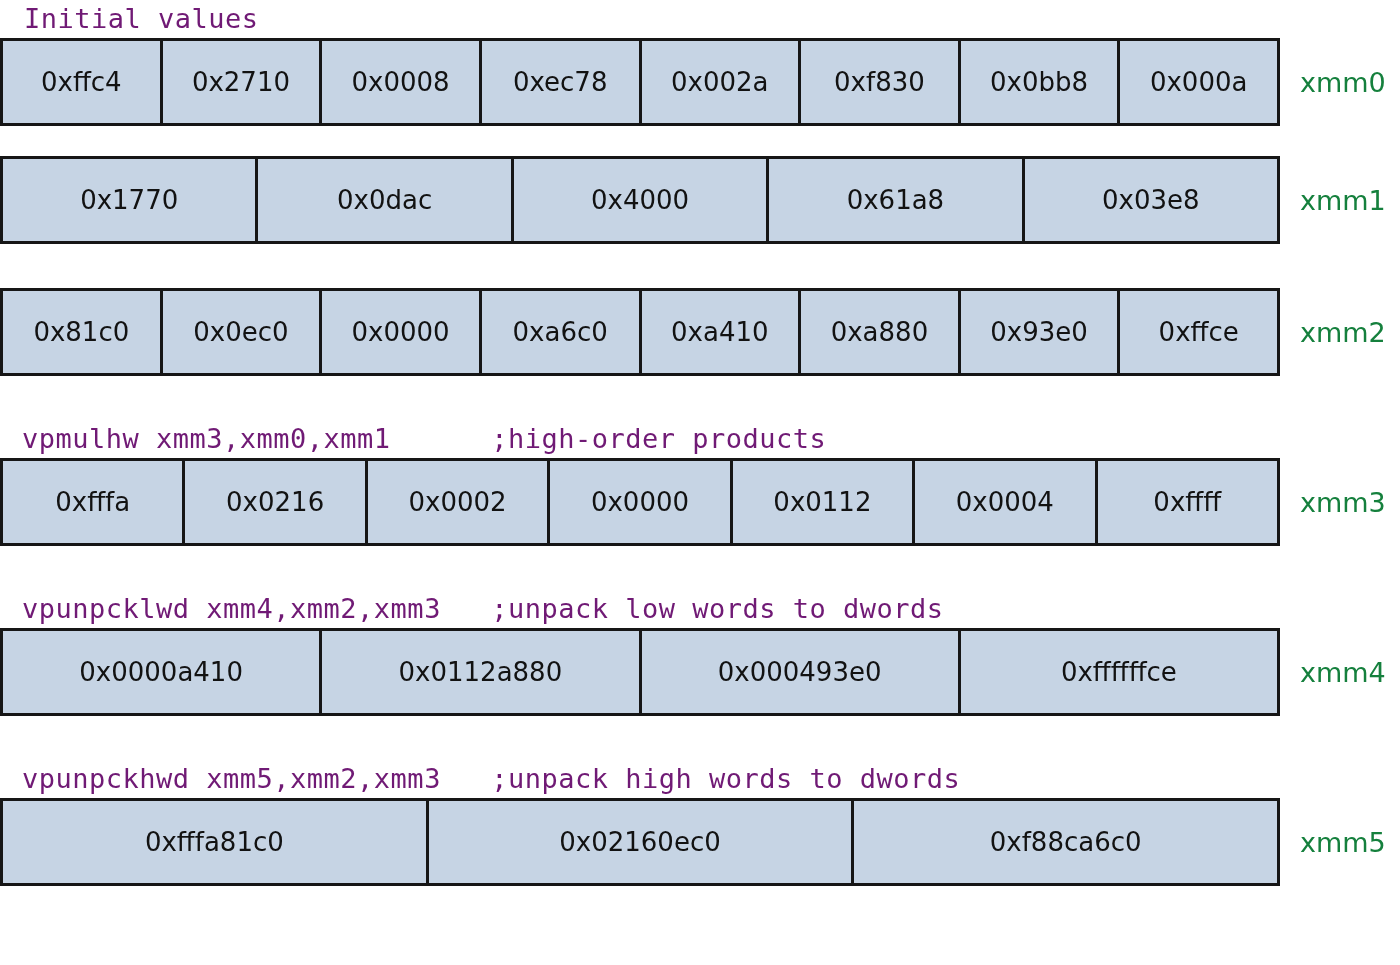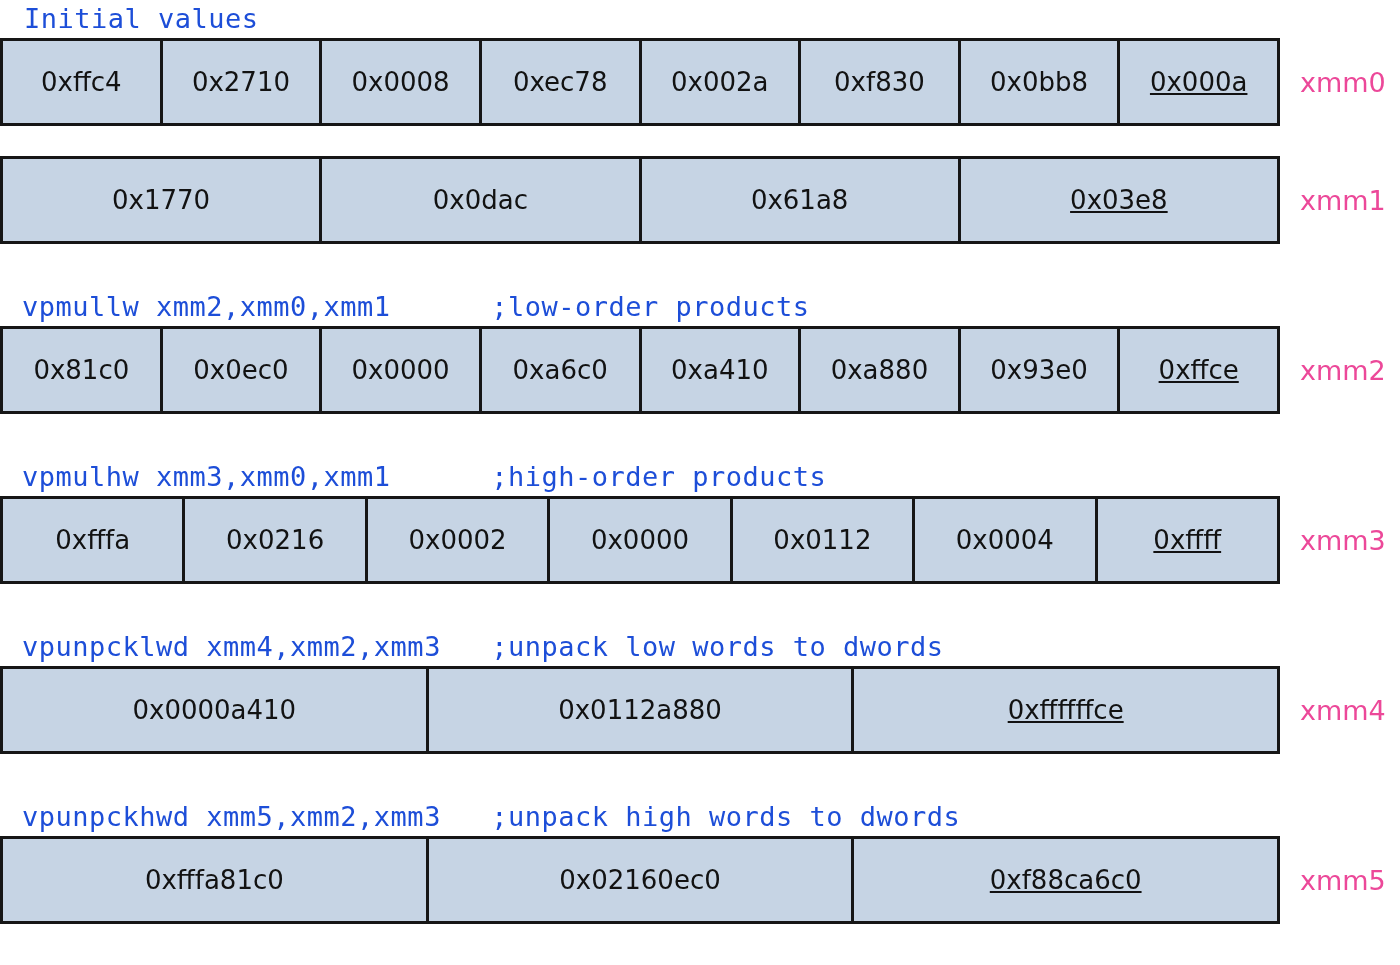--- a/index.html
+++ b/index.html
@@ -22,21 +22,21 @@
     box-sizing: border-box;
   }
 
   
   .code-line {
     font-family: "DejaVu Sans Mono", "Liberation Mono", monospace;
     font-size: 27px;
     line-height: 34px;
     letter-spacing: 0.5px;
     white-space: pre;
-    color: #1d4ed8;
+    color: #701a75;
     padding-left: 22px;
     height: 38px;
     display: flex;
     align-items: center;
   }
   .code-line.title {
     padding-left: 24px;
     font-size: 27px;
   }
 
@@ -62,28 +62,27 @@
     display: flex;
     align-items: center;
     justify-content: center;
     font-family: "DejaVu Sans", sans-serif;
     font-size: 26px;
     color: #121212;
     letter-spacing: 0px;
   }
   .reg-cell:last-child {
     border-right: none;
-    text-decoration: underline;
   }
   .reg-label {
     width: 120px;
     padding-left: 20px;
     font-family: "DejaVu Sans", sans-serif;
     font-size: 27px;
-    color: #ec4899;
+    color: #15803d;
     box-sizing: border-box;
     white-space: nowrap;
   }
   .gap-md { height: 30px; }
   .gap-lg { height: 44px; }
 </style>
 </head>
 <body>
 
 <div class="figure">
@@ -102,29 +101,29 @@
     </div>
     <div class="reg-label">xmm0</div>
   </div>
 
   <div class="gap-md"></div>
 
   <div class="reg-row">
     <div class="reg-table">
       <div class="reg-cell">0x1770</div>
       <div class="reg-cell">0x0dac</div>
+      <div class="reg-cell">0x4000</div>
       <div class="reg-cell">0x61a8</div>
       <div class="reg-cell">0x03e8</div>
     </div>
     <div class="reg-label">xmm1</div>
   </div>
 
   <div class="gap-lg"></div>
 
-  <div class="code-line">vpmullw xmm2,xmm0,xmm1      ;low-order products</div>
   <div class="reg-row">
     <div class="reg-table">
       <div class="reg-cell">0x81c0</div>
       <div class="reg-cell">0x0ec0</div>
       <div class="reg-cell">0x0000</div>
       <div class="reg-cell">0xa6c0</div>
       <div class="reg-cell">0xa410</div>
       <div class="reg-cell">0xa880</div>
       <div class="reg-cell">0x93e0</div>
       <div class="reg-cell">0xffce</div>
@@ -148,20 +147,21 @@
     <div class="reg-label">xmm3</div>
   </div>
 
   <div class="gap-lg"></div>
 
   <div class="code-line">vpunpcklwd xmm4,xmm2,xmm3   ;unpack low words to dwords</div>
   <div class="reg-row">
     <div class="reg-table">
       <div class="reg-cell">0x0000a410</div>
       <div class="reg-cell">0x0112a880</div>
+      <div class="reg-cell">0x000493e0</div>
       <div class="reg-cell">0xffffffce</div>
     </div>
     <div class="reg-label">xmm4</div>
   </div>
 
   <div class="gap-lg"></div>
 
   <div class="code-line">vpunpckhwd xmm5,xmm2,xmm3   ;unpack high words to dwords</div>
   <div class="reg-row">
     <div class="reg-table">

